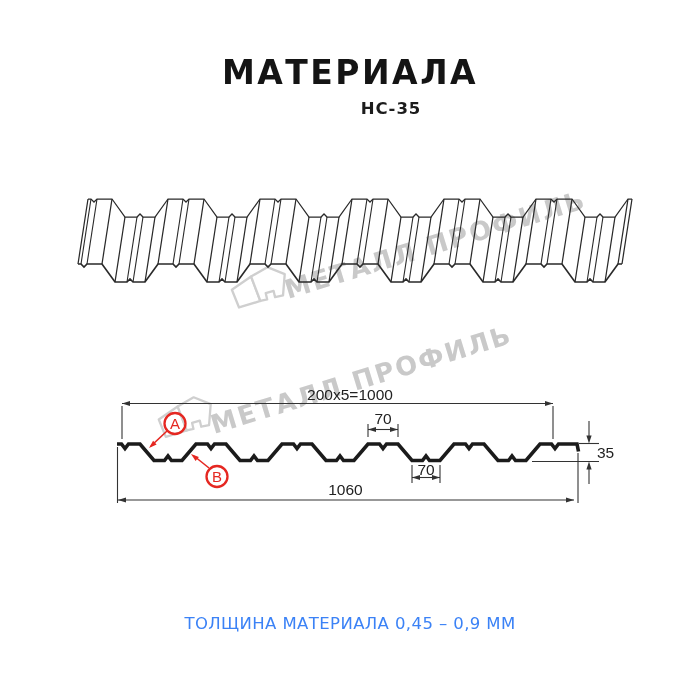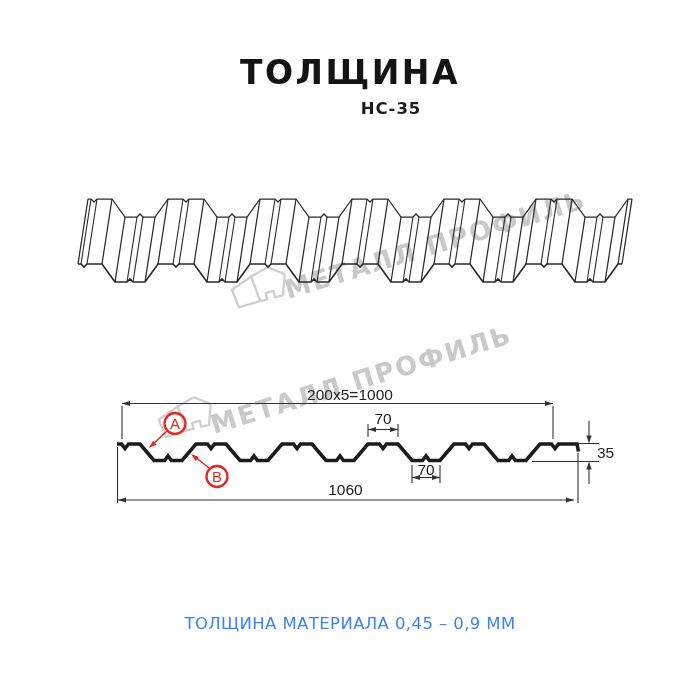--- a/index.html
+++ b/index.html
@@ -18,21 +18,21 @@
   .wm-text{font-family:"DejaVu Sans",sans-serif;font-weight:bold;font-size:26px;
         letter-spacing:2px;fill:#c9c9c9;}
   .dim-label{font-family:"Liberation Sans",sans-serif;font-size:15.5px;fill:#222222;}
   .callout-letter{font-family:"Liberation Sans",sans-serif;font-size:15px;fill:#e52721;}
 </style>
 </head>
 <body>
 
 <div id="page">
 
-  <h1 id="page-title">ТОЛЩИНА</h1>
+  <h1 id="page-title">МАТЕРИАЛА</h1>
   <h2 id="page-subtitle">НС-35</h2>
 
   <svg id="diagram-svg" viewBox="0 0 700 700" xmlns="http://www.w3.org/2000/svg">
 
     <defs>
       <g id="mp-logo">
         <polygon points="6,30 42,12 52,56 14,62" fill="#ffffff" stroke="#cfcfcf" stroke-width="4" stroke-linejoin="round"></polygon>
         <path d="M42,12 L72,0 L100,16 L92,52 L78,53 L77,42 L63,44 L64,55 L52,56 Z" fill="#ffffff" stroke="#cfcfcf" stroke-width="4" stroke-linejoin="round"></path>
       </g>
     </defs>

